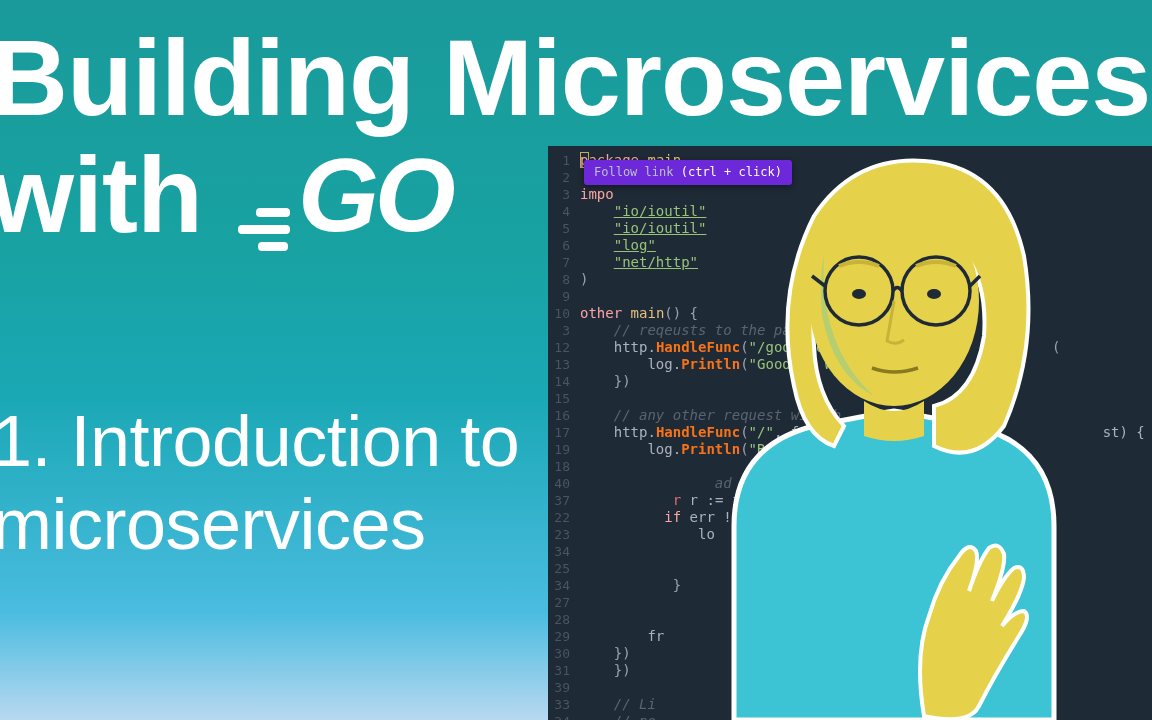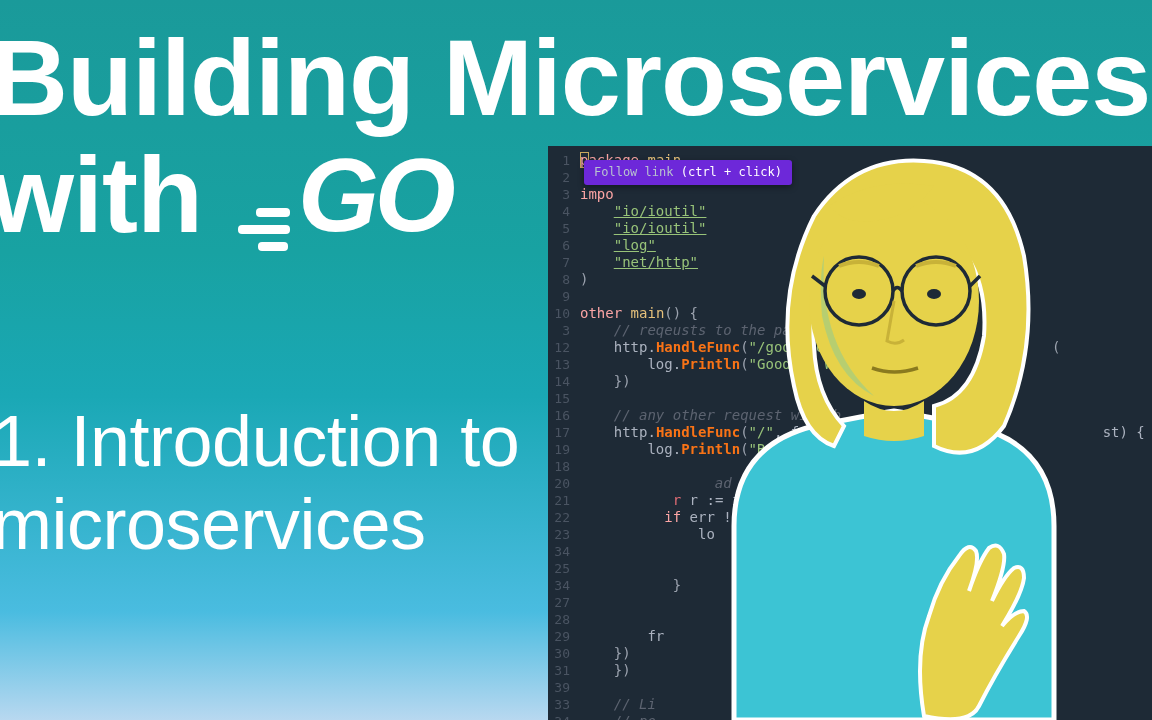--- a/index.html
+++ b/index.html
@@ -179,22 +179,22 @@
         <div class="ln">10</div>
       <div class="ln">3</div>
         <div class="ln">12</div>
         <div class="ln">13</div>
         <div class="ln">14</div>
         <div class="ln">15</div>
       <div class="ln">16</div>
         <div class="ln">17</div>
         <div class="ln">19</div>
         <div class="ln">18</div>
-        <div class="ln">20</div>
-      <div class="ln">21</div>
+        <div class="ln">40</div>
+      <div class="ln">37</div>
         <div class="ln">22</div>
         <div class="ln">23</div>
         <div class="ln">34</div>
         <div class="ln">25</div>
       <div class="ln">34</div>
         <div class="ln">27</div>
         <div class="ln">28</div>
         <div class="ln">29</div>
         <div class="ln">30</div>
       <div class="ln">31</div>

